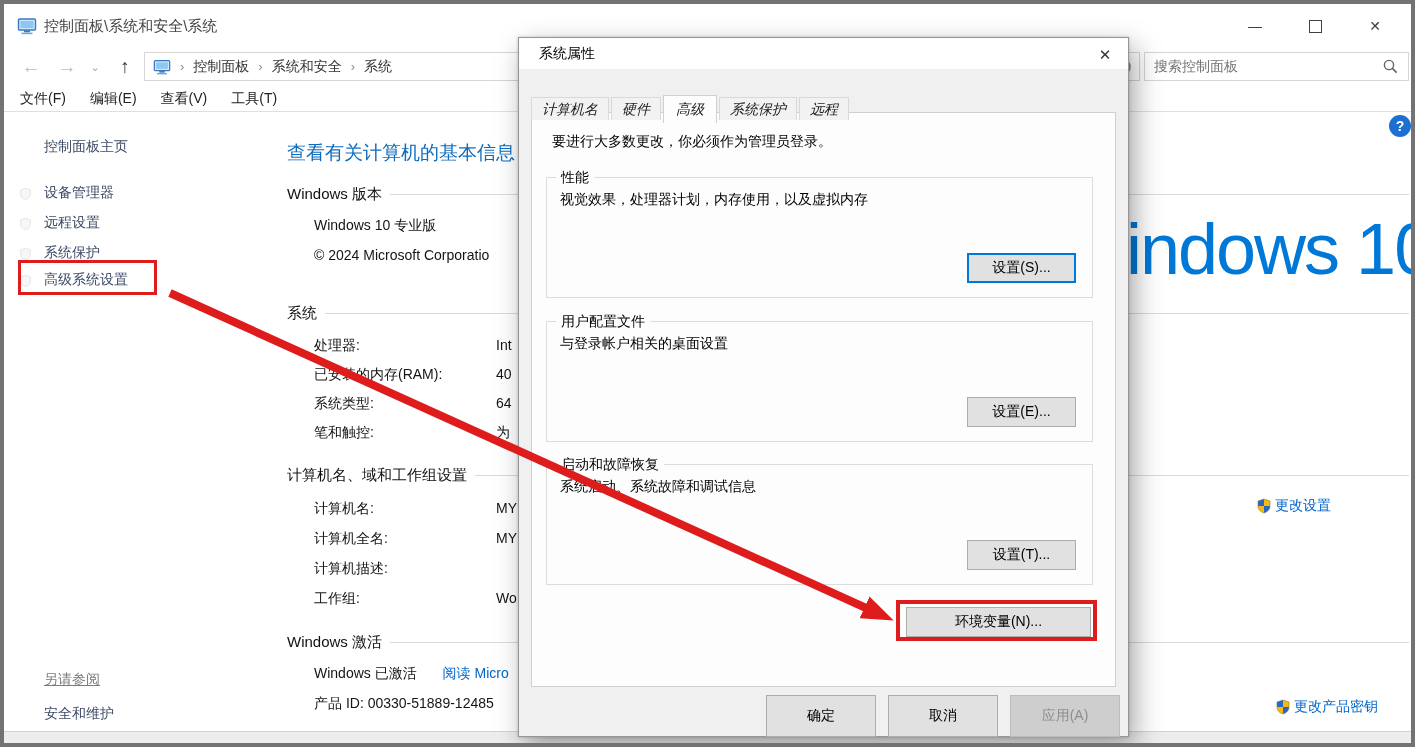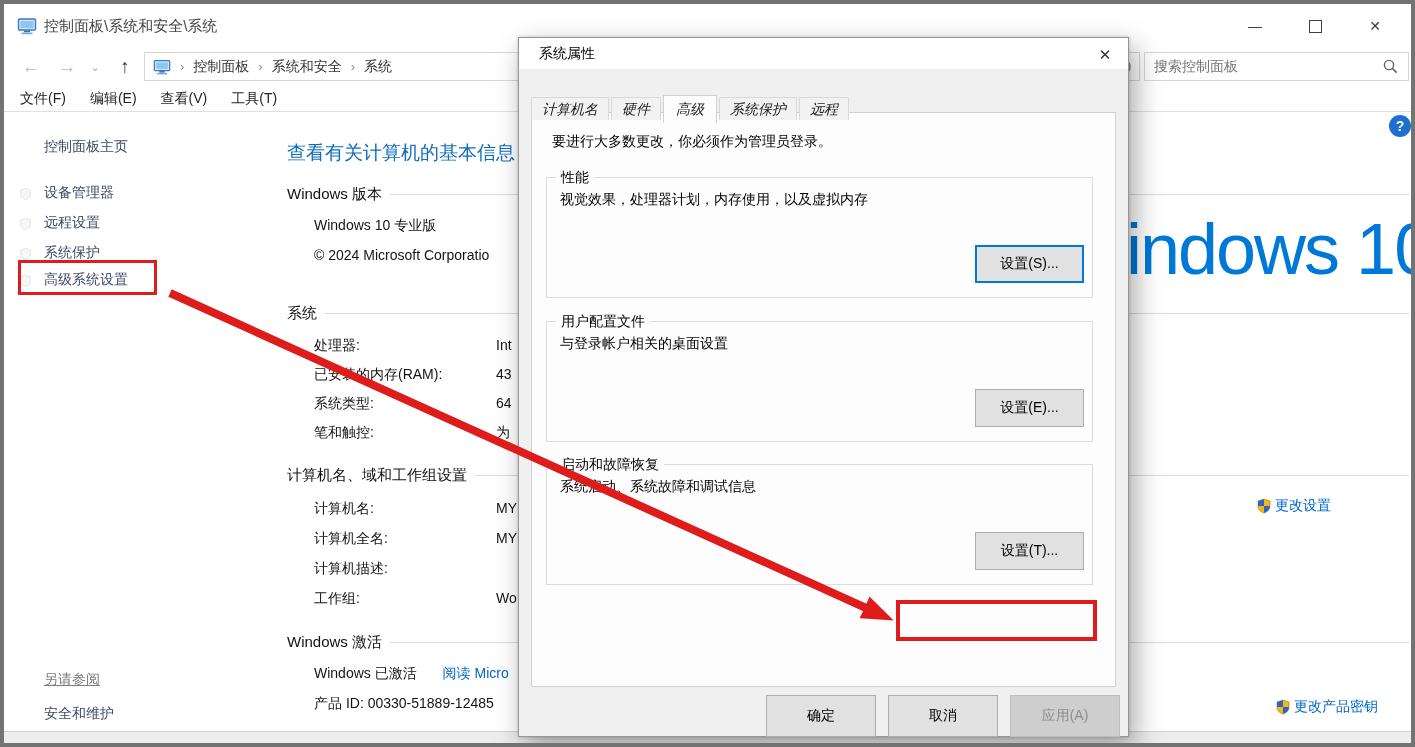--- a/index.html
+++ b/index.html
@@ -68,21 +68,21 @@
        border-bottom:none;margin-right:2px;color:#1a1a1a;}
   .tab.active{height:27px;line-height:26px;background:#fdfdfd;position:relative;top:3px;padding:0 12px;
               border:1px solid #d0d0d0;border-bottom:none;}
   .dlg-page{position:absolute;left:12px;right:12px;top:74px;bottom:49px;background:#fdfdfd;border:1px solid #d0d0d0;}
   .dlg-note{position:absolute;left:20px;top:20px;font-size:14px;color:#000;}
   .group{position:absolute;left:14px;width:547px;height:121px;border:1px solid #dcdcdc;box-sizing:border-box;}
   .group .legend{position:absolute;top:-9px;left:9px;background:#fdfdfd;padding:0 5px;font-size:14px;color:#000;}
   .group .gdesc{position:absolute;left:13px;top:13px;font-size:14px;color:#000;white-space:nowrap;}
   .btn{display:flex;align-items:center;justify-content:center;font-size:14px;color:#000;
        background:#e1e1e1;border:1px solid #adadad;box-sizing:border-box;}
-  .gbtn{position:absolute;right:8px;bottom:14px;width:109px;height:38px;}
+  .gbtn{position:absolute;right:16px;bottom:14px;width:109px;height:30px;}
   .gbtn.focused{border:2px solid #0078d7;}
   .envbtn{position:absolute;left:374px;top:494px;width:185px;height:30px;}
   .dlg-footer{position:absolute;left:0;right:0;bottom:10px;height:31px;display:flex;justify-content:flex-end;
               gap:12px;padding-right:8px;}
   .fbtn{width:110px;height:42px;text-align:right;}
   .fbtn.disabled{background:#cecece;border-color:#bdbdbd;color:#8d8d8d;}
   
   .redbox2{position:absolute;left:892px;top:596px;width:201px;height:41px;border:4px solid #de1c1c;box-sizing:border-box;z-index:50;}
   .arrow-overlay{position:absolute;left:0;top:0;width:1415px;height:747px;z-index:45;pointer-events:none;}
   .hiddendefs{position:absolute;width:0;height:0;overflow:hidden;}
@@ -226,21 +226,21 @@
         <span class="sec-rule"></span>
     </div>
     <div class="bodyline" style="left:310px;top:213px;">Windows 10 专业版</div>
     <div class="bodyline" style="left:310px;top:243px;">© 2024 Microsoft Corporatio</div>
 
     <div class="sec" style="top:300px;">
       <span class="sec-label">系统</span>
         <span class="sec-rule"></span>
     </div>
     <div class="kv" style="top:333px;"><span class="k">处理器:</span><span class="v">Int</span></div>
-    <div class="kv" style="top:362px;"><span class="k">已安装的内存(RAM):</span><span class="v">43</span></div>
+    <div class="kv" style="top:362px;"><span class="k">已安装的内存(RAM):</span><span class="v">40</span></div>
     <div class="kv" style="top:391px;"><span class="k">系统类型:</span><span class="v">64</span></div>
     <div class="kv" style="top:420px;"><span class="k">笔和触控:</span><span class="v">为</span></div>
 
     <div class="sec" style="top:462px;">
       <span class="sec-label">计算机名、域和工作组设置</span>
         <span class="sec-rule"></span>
     </div>
     <div class="shieldlink" style="left:1252px;top:493px;">
       <span class="shield16"><svg width="16" height="16">
             <use href="#uac-shield"></use>
@@ -301,20 +301,21 @@
         <span class="gdesc">与登录帐户相关的桌面设置</span>
         <span class="btn gbtn">设置(E)...</span>
       </div>
 
       <div class="group" style="top:351px;">
         <span class="legend">启动和故障恢复</span>
         <span class="gdesc">系统启动、系统故障和调试信息</span>
         <span class="btn gbtn">设置(T)...</span>
       </div>
 
+      <span class="btn envbtn">环境变量(N)...</span>
     </div>
 
     <div class="dlg-footer">
       <span class="btn fbtn">确定</span>
       <span class="btn fbtn">取消</span>
       <span class="btn fbtn disabled">应用(A)</span>
     </div>
   </div>
 
   <div class="redbox2"></div>

